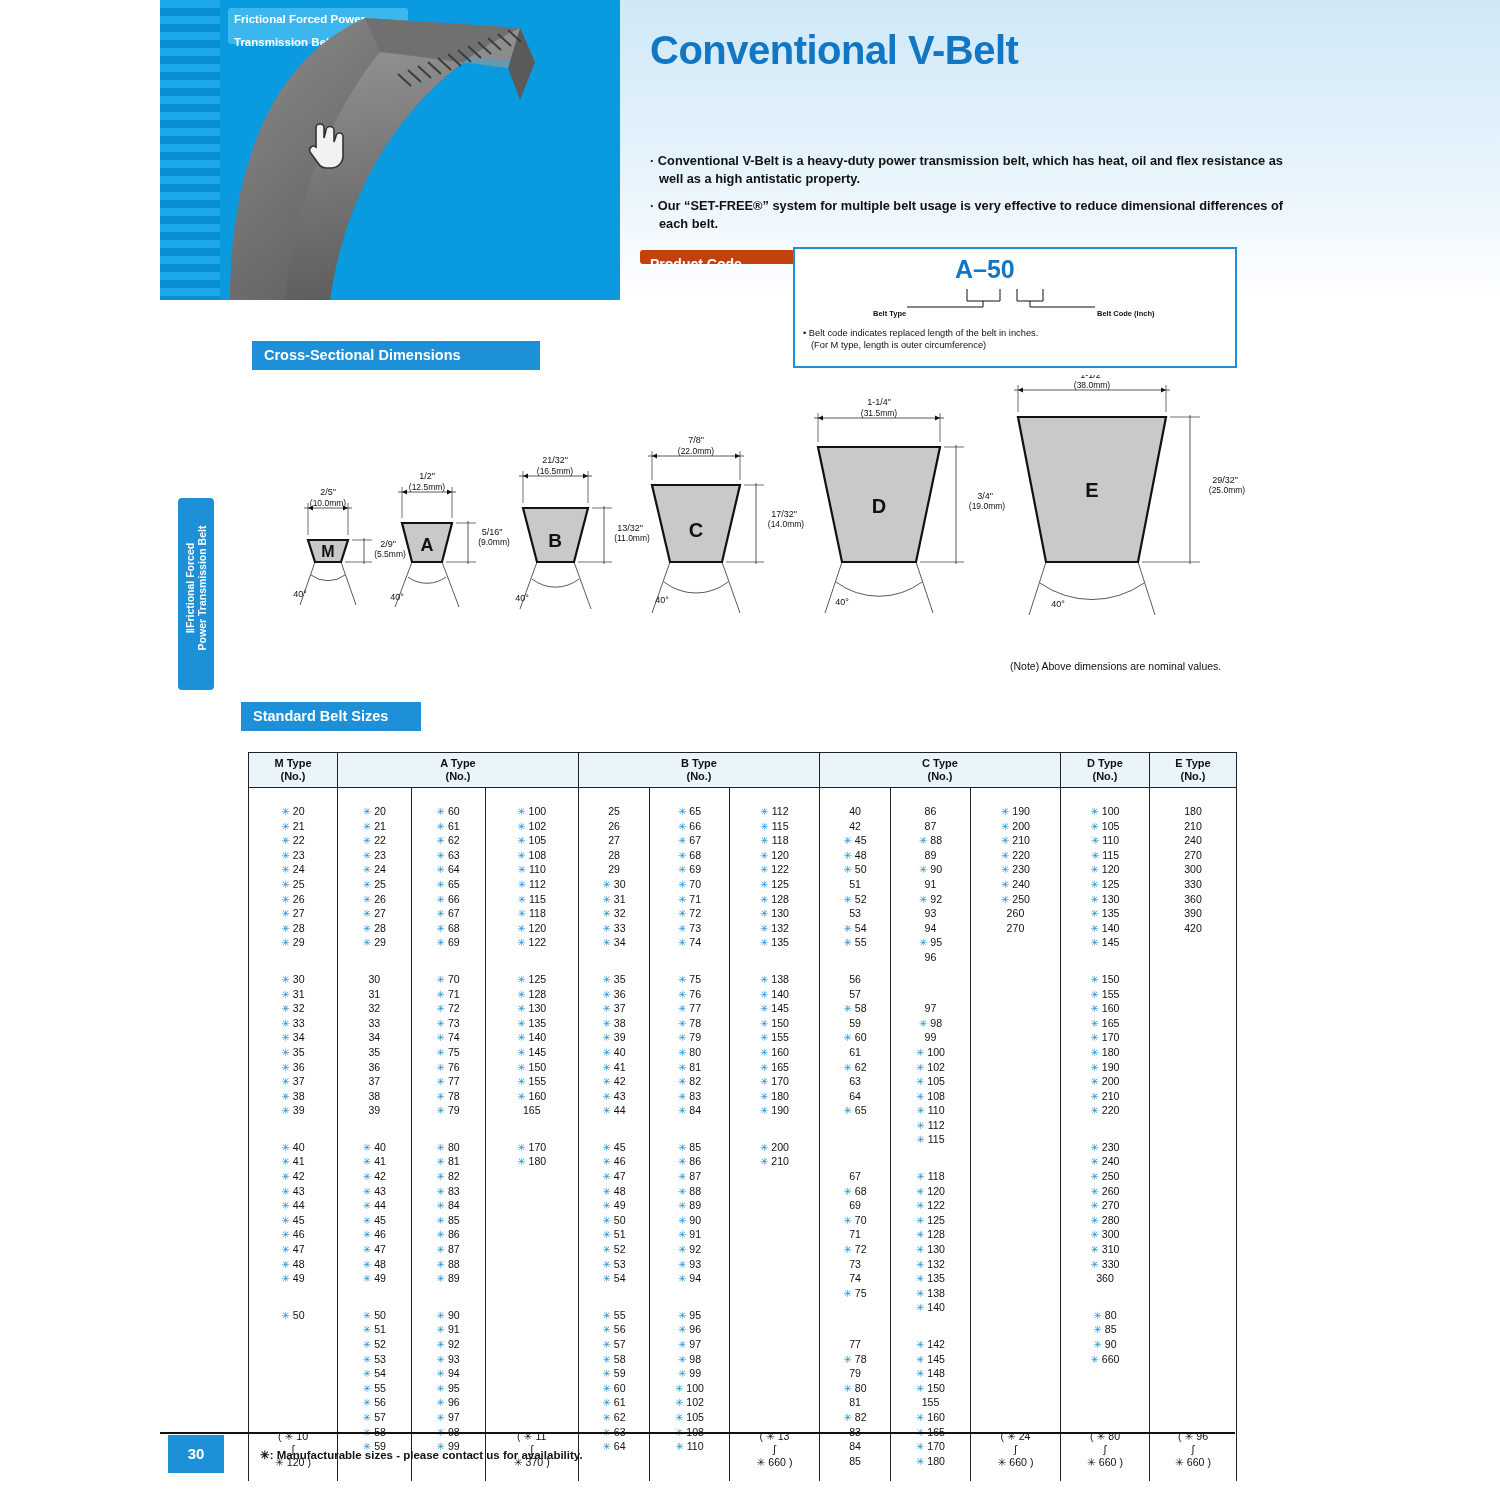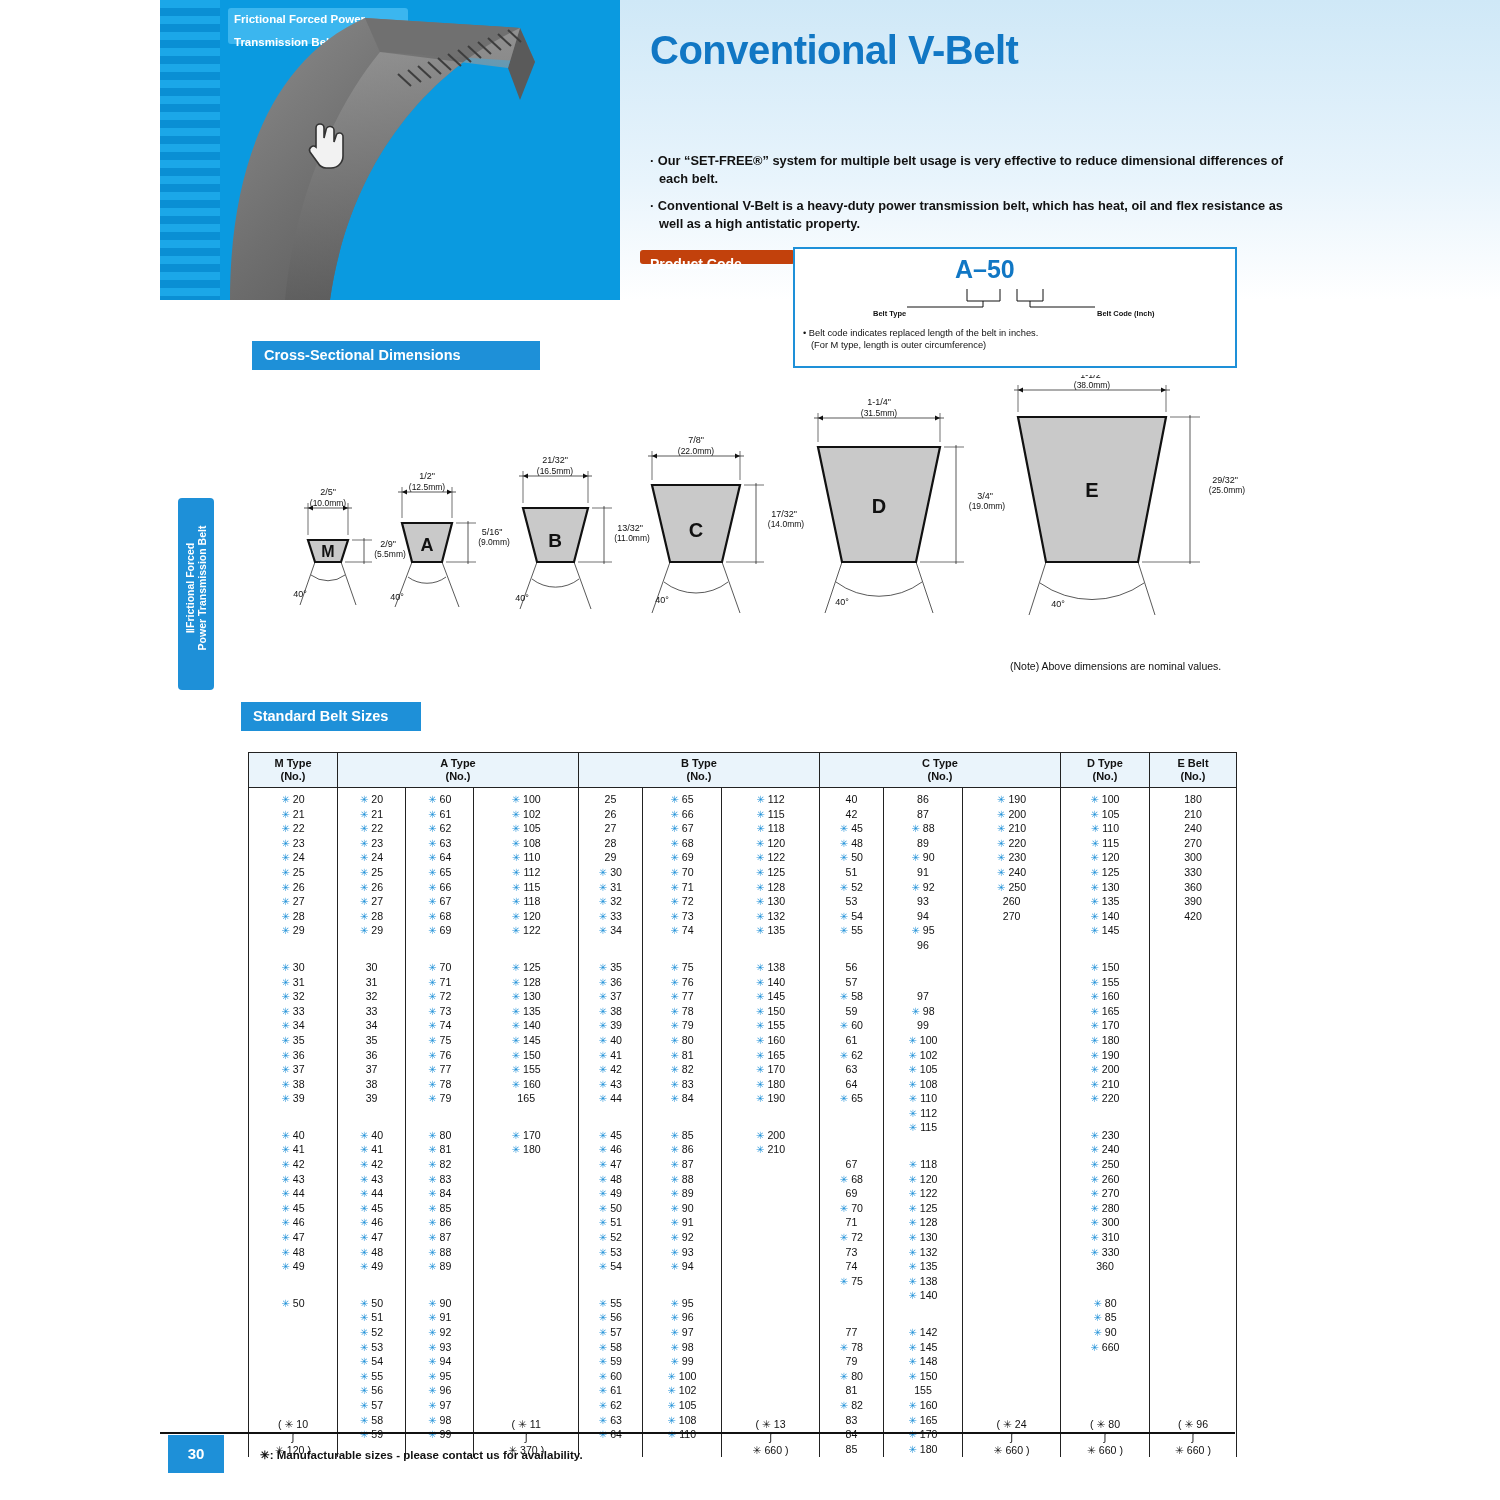--- a/index.html
+++ b/index.html
@@ -35,21 +35,21 @@
   
   .side-tab{position:absolute;left:178px;top:498px;width:36px;height:192px;background:#1e90d8;border-radius:4px;}
   .side-tab div{position:absolute;left:-78px;top:78px;width:192px;text-align:center;transform:rotate(-90deg);
     color:#fff;font-size:10.5px;font-weight:bold;line-height:12px;}
   
   .xs{position:absolute;left:240px;top:375px;width:1040px;height:300px;}
   .note{position:absolute;left:1010px;top:660px;font-size:10.5px;color:#111;}
   .hdr{position:absolute;left:248px;top:752px;}
   table.sizes{border-collapse:collapse;font-size:10.6px;color:#111;}
   table.sizes th{border:1px solid #222;background:#eaf4fb;font-weight:bold;font-size:11px;padding:4px 0;line-height:13px;}
-  table.sizes td{border-left:1px solid #222;border-right:1px solid #222;vertical-align:top;padding:0;}
+  table.sizes td{border-left:1px solid #222;border-right:1px solid #222;vertical-align:top;padding:12px;}
   .colcell{padding:4px 0 0 0;}
   .num{height:14.6px;line-height:14.6px;text-align:center;font-size:10.6px;white-space:nowrap;}
   .num .st{color:#1e90d8;font-size:10px;}
   .blankrow{height:22px;}
   .rangecell{text-align:center;font-size:10.6px;line-height:13px;}
   .footnote{position:absolute;left:260px;top:1448px;font-size:11.5px;color:#111;font-weight:bold;}
   .pagenum{position:absolute;left:168px;top:1435px;width:56px;height:38px;background:#1e90d8;color:#fff;
     font-size:15px;font-weight:bold;text-align:center;line-height:38px;}
   .bottom-rule{position:absolute;left:160px;top:1432px;width:1075px;height:2px;background:#111;}
 </style>
@@ -100,22 +100,22 @@
       <line x1="218" y1="80" x2="231" y2="92"></line>
         <line x1="208" y1="84" x2="221" y2="96"></line>
     </g>
     <g transform="translate(118,132)">
       <path d="M8 22 L8 6 a4 4 0 0 1 8 0 L16 16 L18 8 a4 4 0 0 1 8 1 L26 20 L28 14 a3.5 3.5 0 0 1 7 1 L35 34 a12 12 0 0 1-12 12 L18 46 a10 10 0 0 1-8-5 L2 30 a4 4 0 0 1 6-5 Z" fill="#f2f2f2" stroke="#333" stroke-width="1.6"></path>
     </g>
   </svg>
 
   <div class="title">Conventional V-Belt</div>
   <div class="bullets">
+    <p>· Conventional V-Belt is a heavy-duty power transmission belt, which has heat, oil and flex resistance as well as a high antistatic property.</p>
     <p>· Our “SET-FREE®” system for multiple belt usage is very effective to reduce dimensional differences of each belt.</p>
-    <p>· Conventional V-Belt is a heavy-duty power transmission belt, which has heat, oil and flex resistance as well as a high antistatic property.</p>
   </div>
 
   <div class="pc-tab">
     <span>Product Code</span>
   </div>
   <div class="pc-box">
     <div class="pc-code">A–50</div>
     <svg class="pc-leader" viewBox="0 0 440 60">
       <line x1="172" y1="40" x2="172" y2="52" stroke="#111" stroke-width="1"></line>
       <line x1="205" y1="40" x2="205" y2="52" stroke="#111" stroke-width="1"></line>
@@ -308,21 +308,21 @@
           </th>
           <th colspan="3" style="width:240px">
             <span>C Type</span><br>
             <span>(No.)</span>
           </th>
           <th style="width:88px">
             <span>D Type</span><br>
             <span>(No.)</span>
           </th>
           <th style="width:86px">
-            <span>E Belt</span><br>
+            <span>E Type</span><br>
             <span>(No.)</span>
           </th>
         </tr>
       </thead>
       <tbody>
         <tr id="body-row">
             <td>
               <div class="colcell">
                 <div class="num"><span class="st">✳</span> 20</div>
                 <div class="num"><span class="st">✳</span> 21</div>

